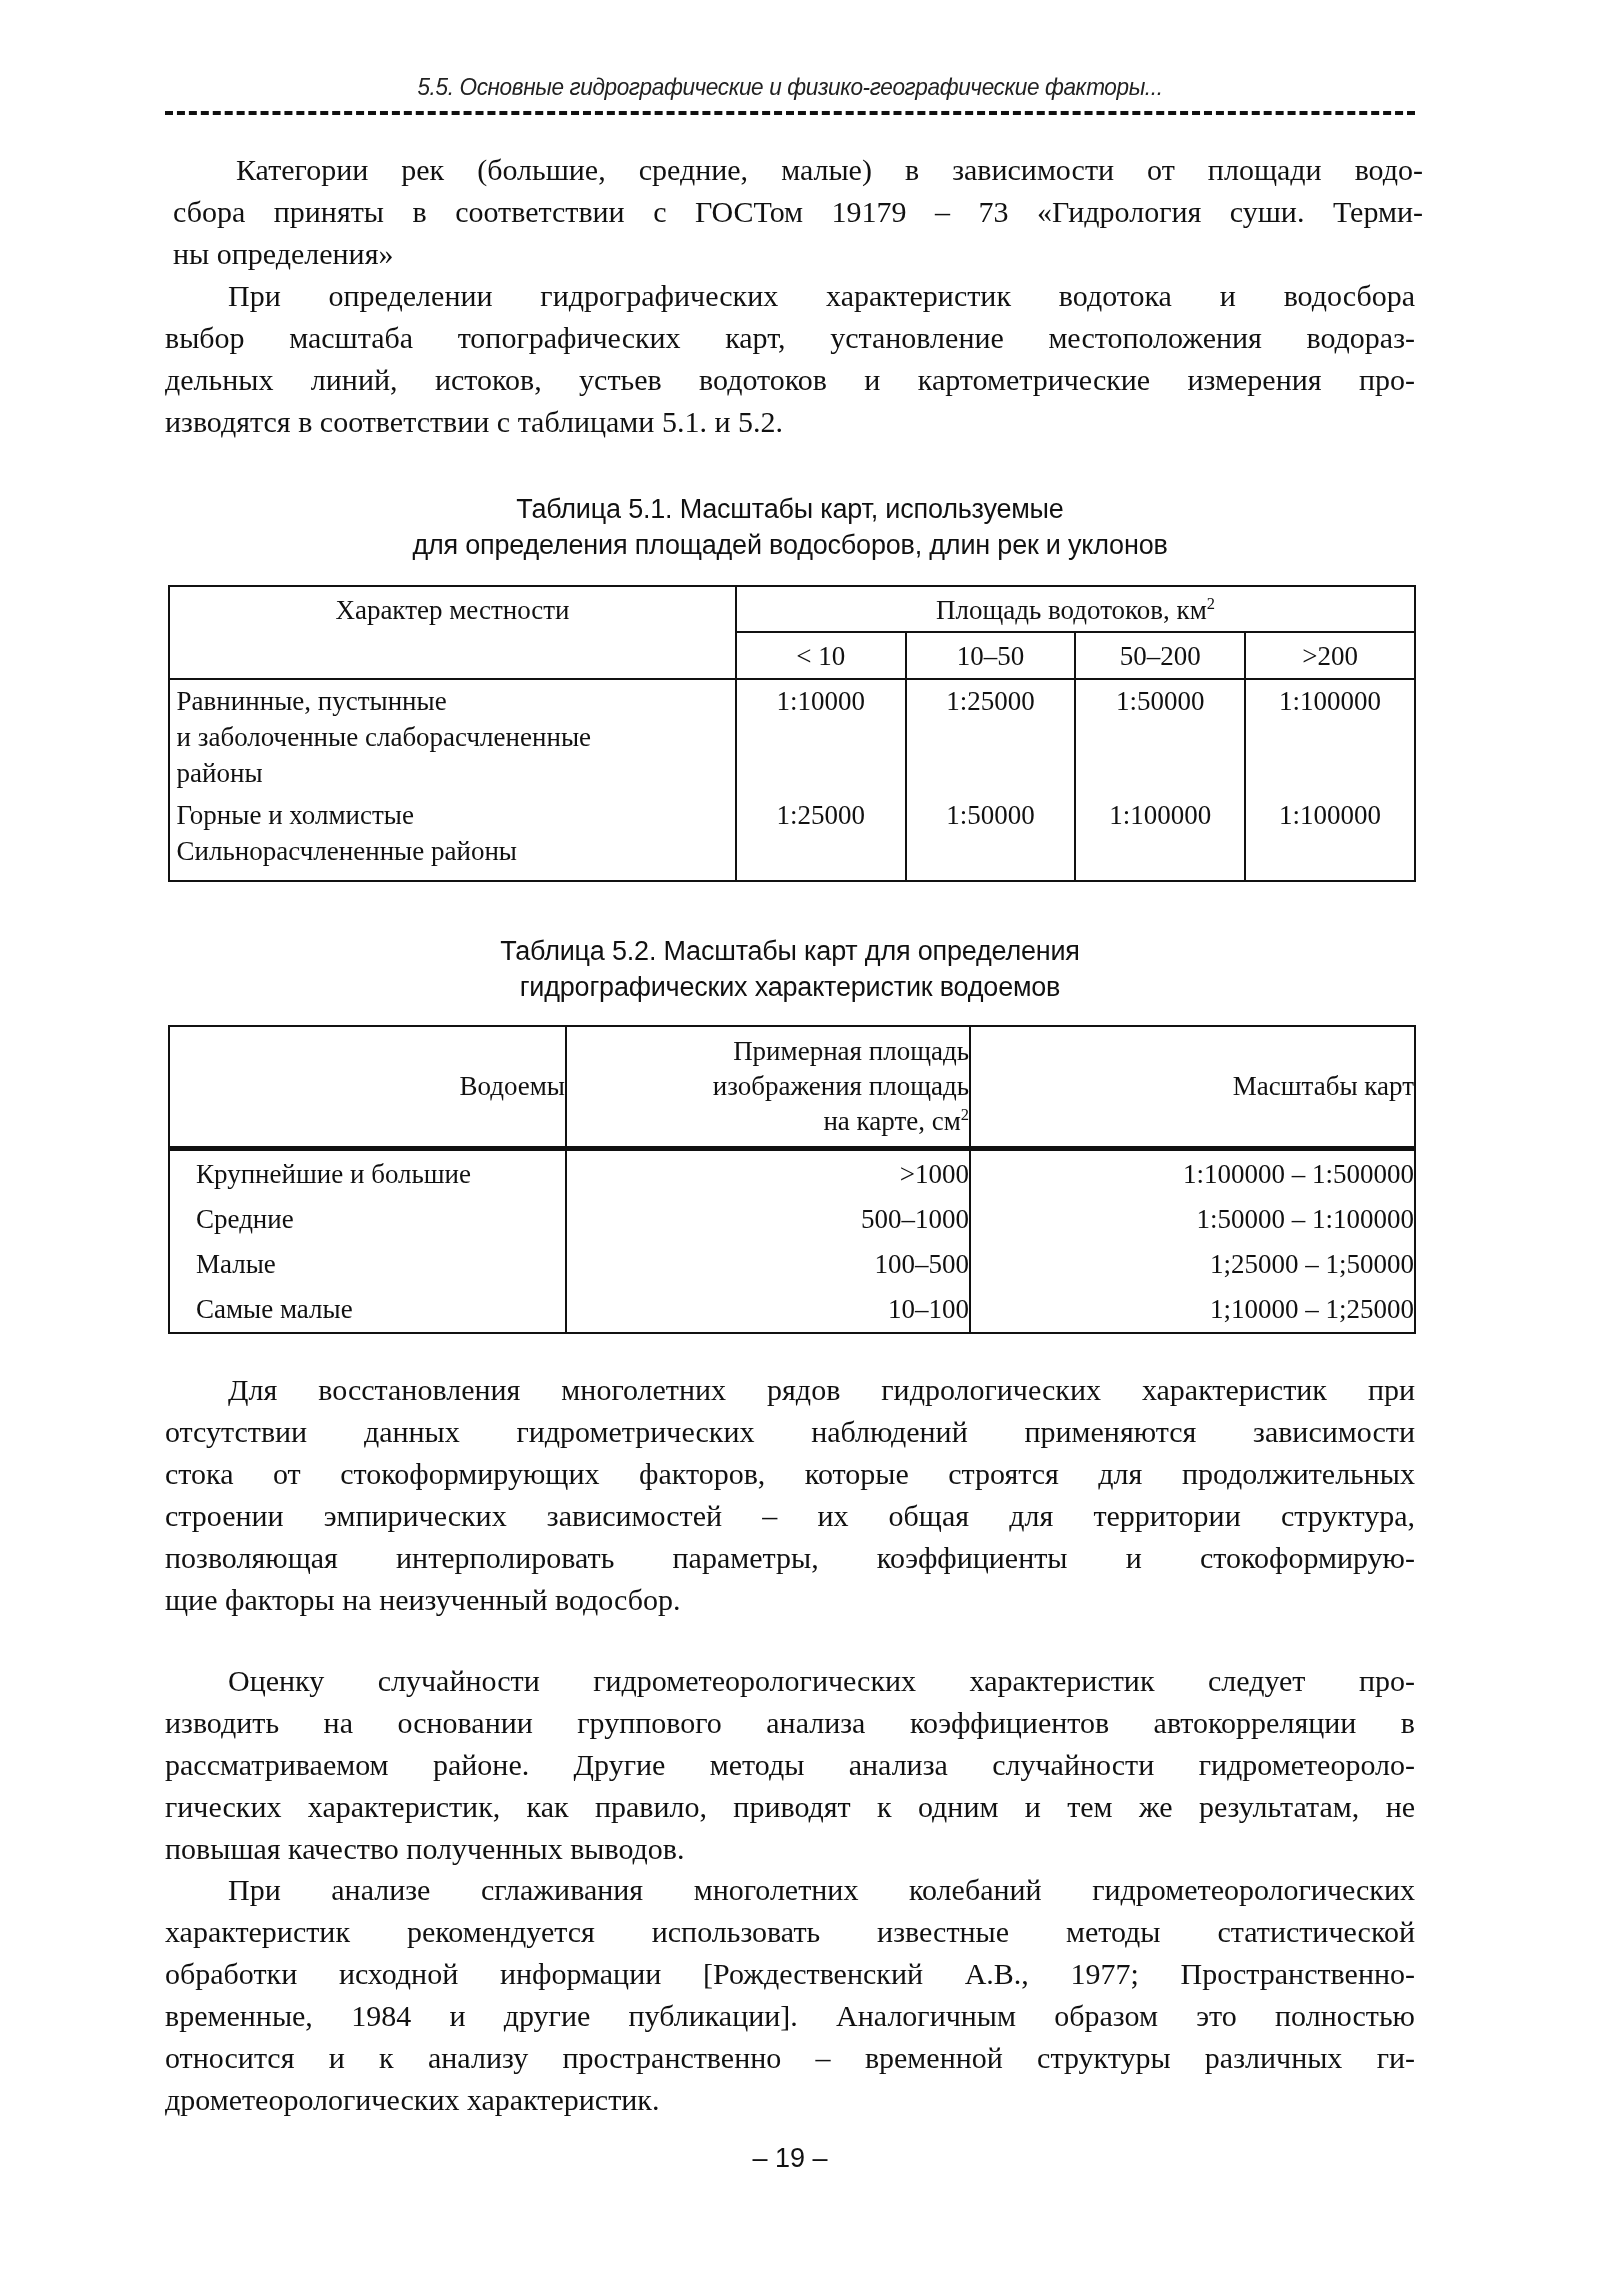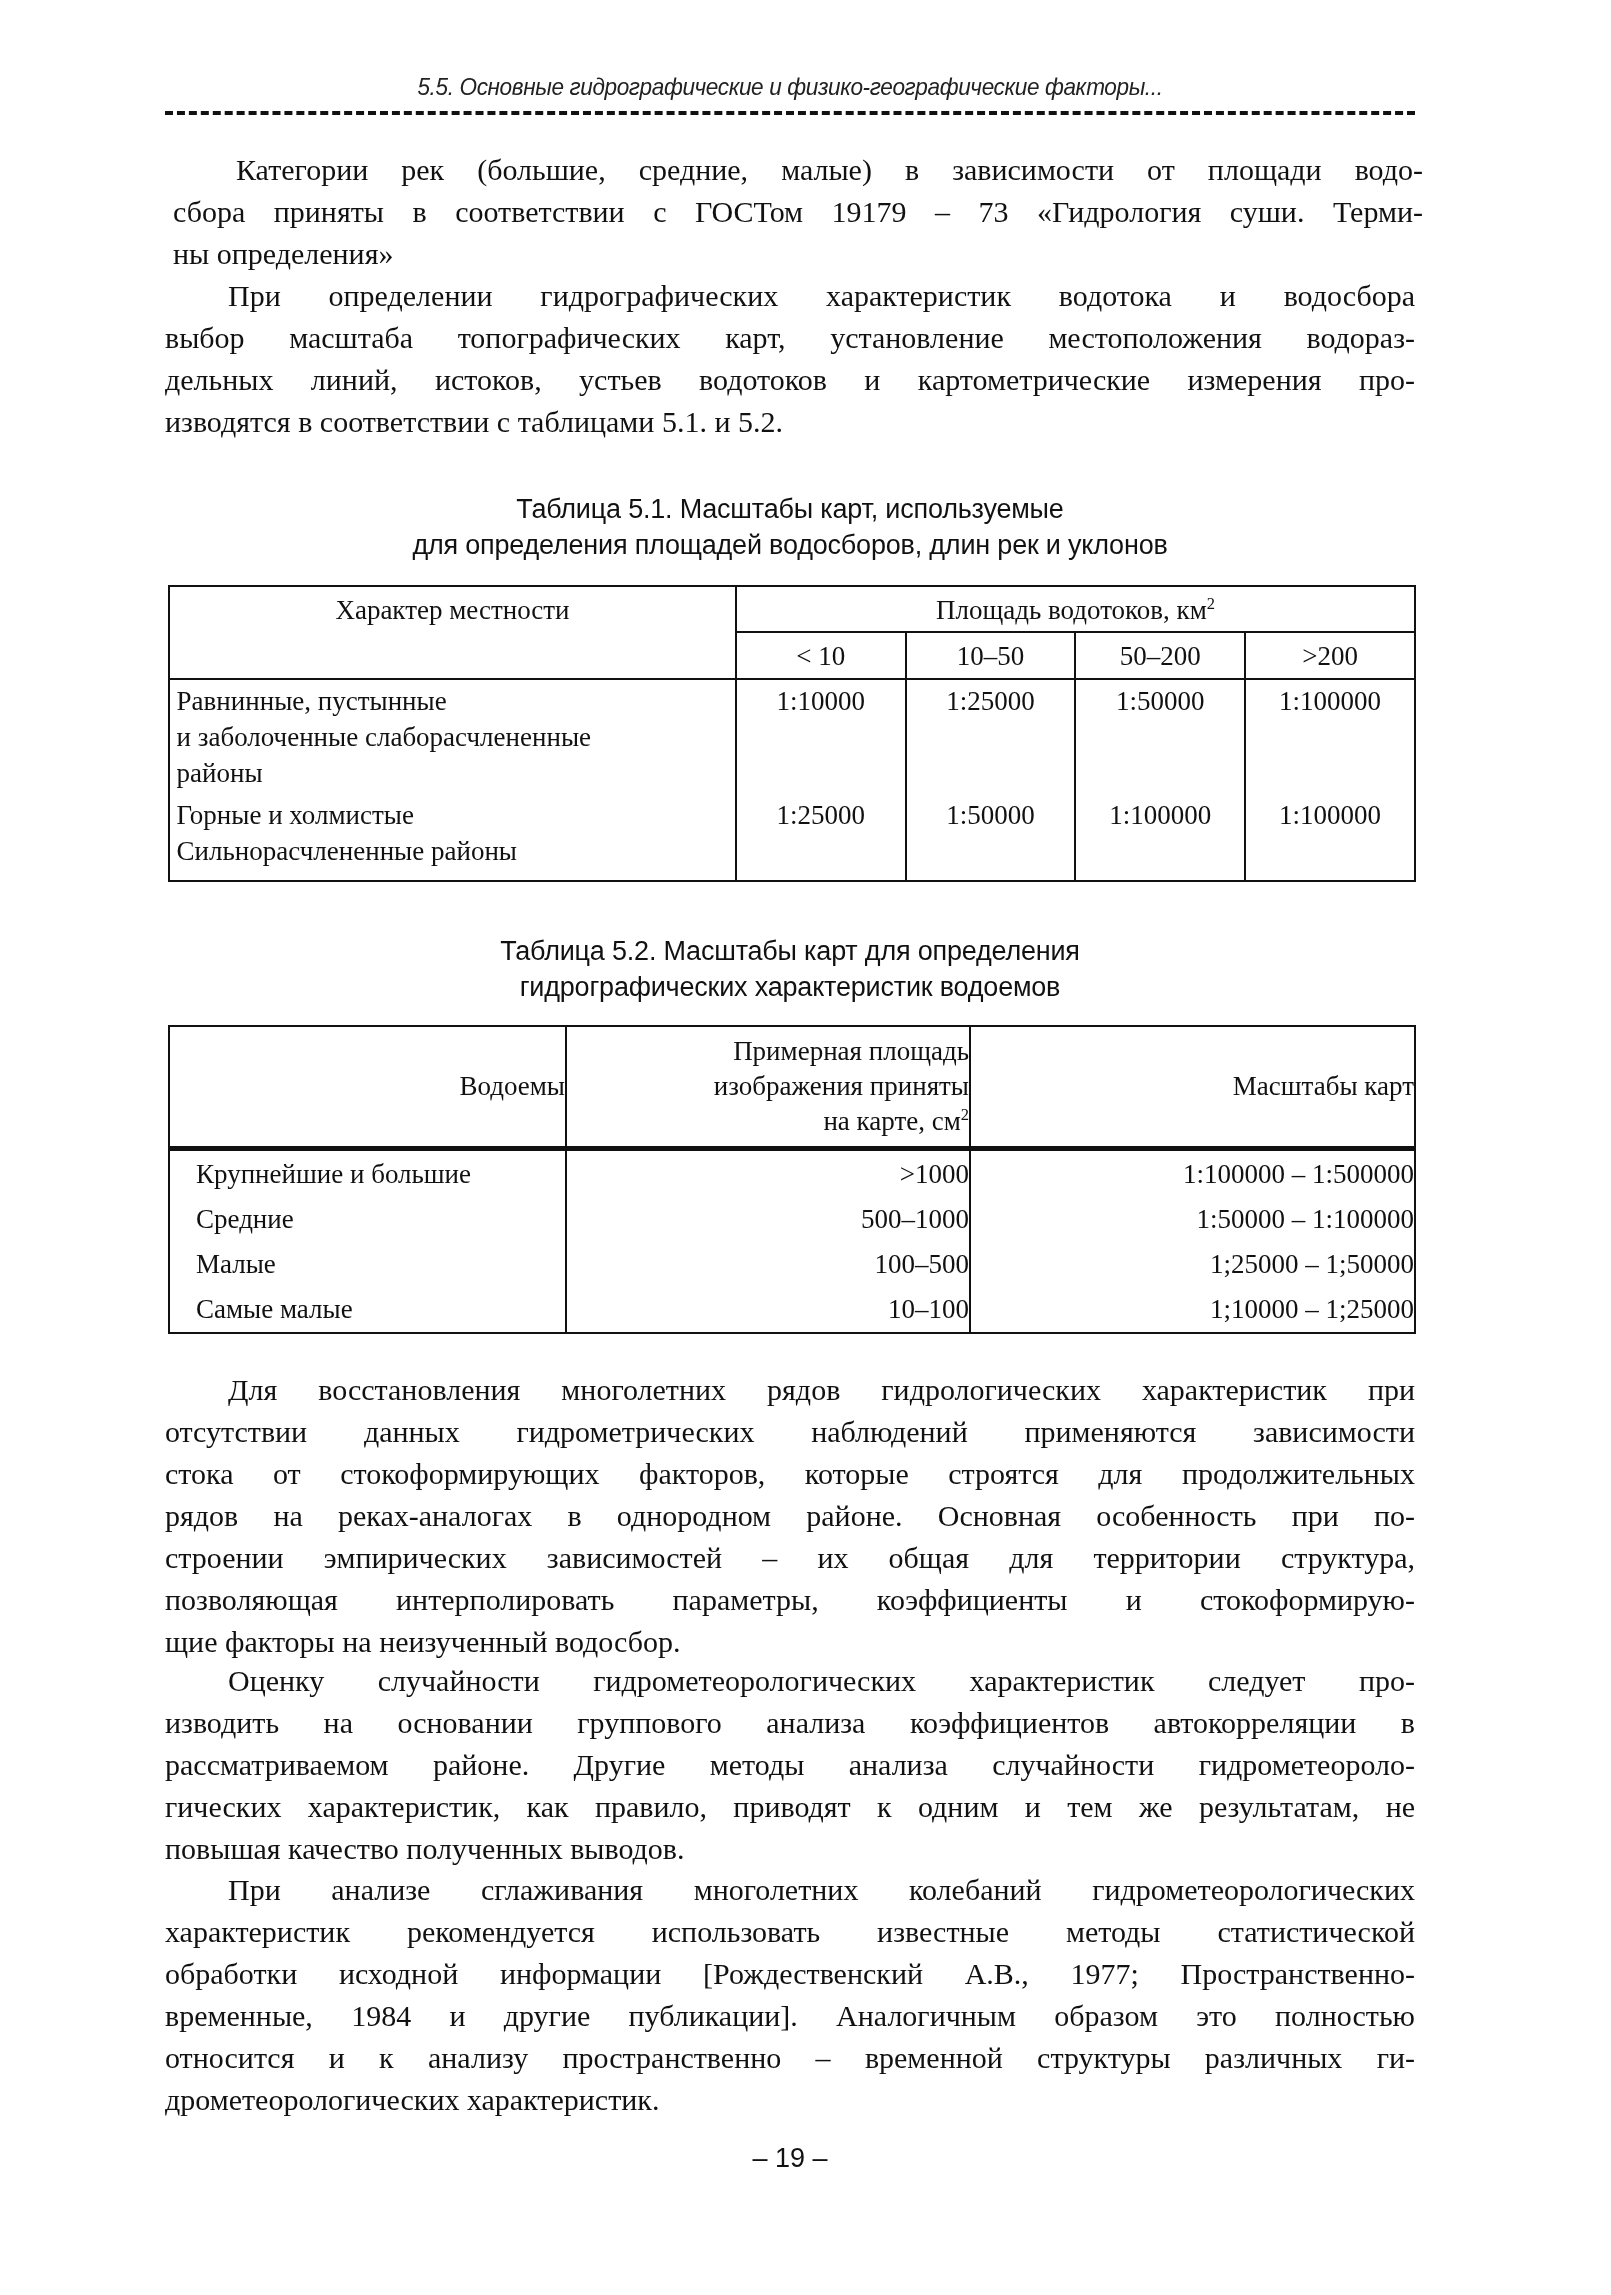--- a/index.html
+++ b/index.html
@@ -138,21 +138,21 @@
   <colgroup>
       <col class="c0">
       <col class="c1">
       <col>
     </colgroup>
   <thead>
     <tr class="hsep">
       <th>Водоемы</th>
       <th>
         <div>Примерная площадь</div>
-        <div>изображения приняты</div>
+        <div>изображения площадь</div>
         <div><span>на карте, см</span><sup>2</sup></div>
       </th>
       <th>Масштабы карт</th>
     </tr>
   </thead>
   <tbody>
     <tr>
       <td class="label">Крупнейшие и большие</td>
       <td class="val">&gt;1000</td>
       <td class="val">1:100000 – 1:500000</td>
@@ -172,21 +172,20 @@
       <td class="val">10–100</td>
       <td class="val">1;10000 – 1;25000</td>
     </tr>
   </tbody>
 </table>
 
 <div class="para serif" style="top:1369px;">
   <span class="line" style="display: block; white-space: nowrap;"><span style="white-space: nowrap; word-spacing: 0px;"><span class="indent"></span><span>Для восстановления многолетних рядов гидрологических характеристик при</span></span></span>
   <span class="line" style="display: block; white-space: nowrap;"><span style="white-space: nowrap; word-spacing: 0px;">отсутствии данных гидрометрических наблюдений применяются зависимости</span></span>
   <span class="line" style="display: block; white-space: nowrap;"><span style="white-space: nowrap; word-spacing: 0px;">стока от стокоформирующих факторов, которые строятся для продолжительных</span></span>
-  <span class="line" style="display: block; white-space: nowrap;"><span style="white-space: nowrap; word-spacing: 0px;">рядов на реках-аналогах в однородном районе. Основная особенность при по-</span></span>
   <span class="line" style="display: block; white-space: nowrap;"><span style="white-space: nowrap; word-spacing: 0px;">строении эмпирических зависимостей – их общая для территории структура,</span></span>
   <span class="line" style="display: block; white-space: nowrap;"><span style="white-space: nowrap; word-spacing: 0px;">позволяющая интерполировать параметры, коэффициенты и стокоформирую-</span></span>
   <span class="line last">щие факторы на неизученный водосбор.</span>
 </div>
 <div class="para serif" style="top:1660px;">
   <span class="line" style="display: block; white-space: nowrap;"><span style="white-space: nowrap; word-spacing: 0px;"><span class="indent"></span><span>Оценку случайности гидрометеорологических характеристик следует про-</span></span></span>
   <span class="line" style="display: block; white-space: nowrap;"><span style="white-space: nowrap; word-spacing: 0px;">изводить на основании группового анализа коэффициентов автокорреляции в</span></span>
   <span class="line" style="display: block; white-space: nowrap;"><span style="white-space: nowrap; word-spacing: 0px;">рассматриваемом районе. Другие методы анализа случайности гидрометеороло-</span></span>
   <span class="line" style="display: block; white-space: nowrap;"><span style="white-space: nowrap; word-spacing: 0px;">гических характеристик, как правило, приводят к одним и тем же результатам, не</span></span>
   <span class="line last">повышая качество полученных выводов.</span>

